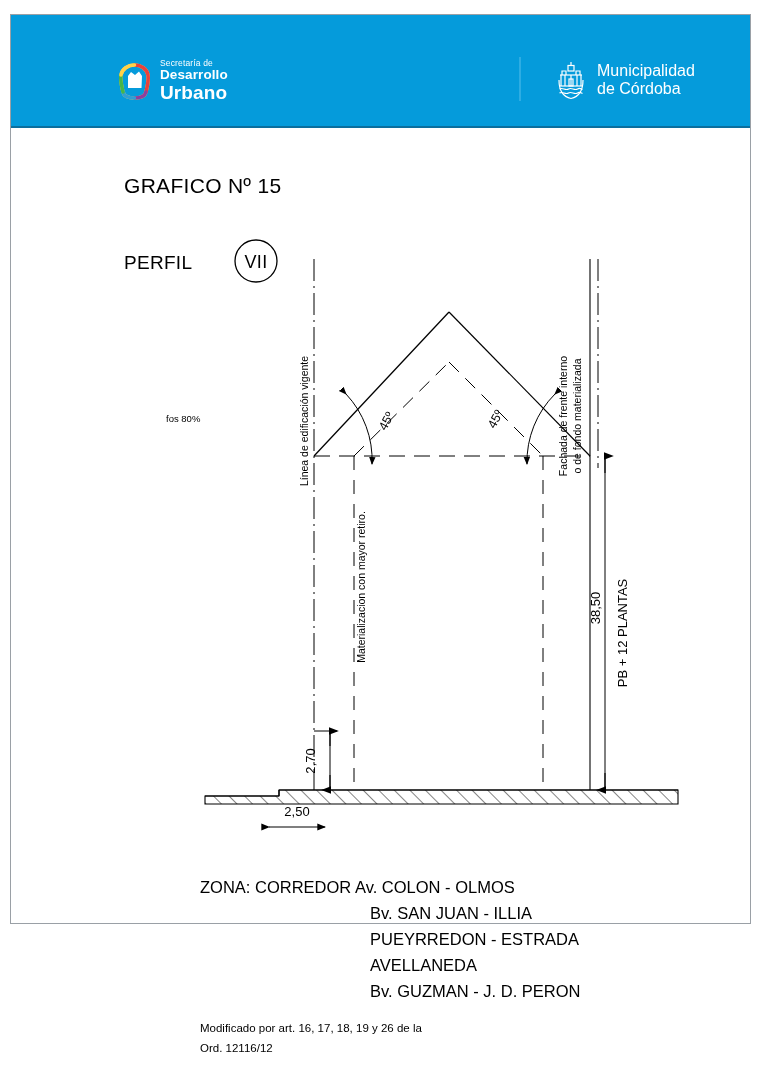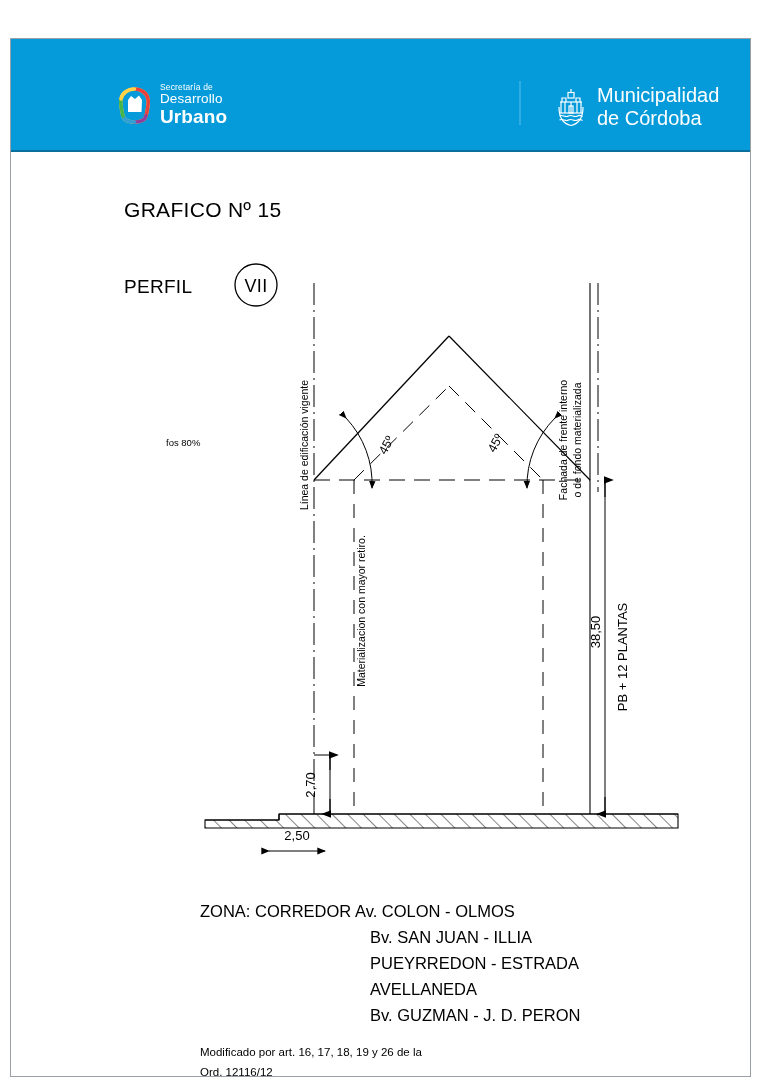--- a/index.html
+++ b/index.html
@@ -7,56 +7,55 @@
   body{
     width:763px;height:1080px;
     font-family:"Liberation Sans", sans-serif;
     color:#000;
     overflow:hidden;
     position:relative;
   }
   .page{
     position:absolute;
     left:10px;top:14px;
-    width:741px;height:1039px;
+    width:741px;height:910px;
     border:1px solid #9aa0a6;
     background:#fff;
     box-sizing:border-box;
-    margin-top:24px;
   }
   
   .header{
     position:absolute;left:0;top:0;
     width:100%;height:113px;
     background:#059bdb;
     box-sizing:border-box;
     border-bottom:2px solid #0b6f9e;
   }
   .logo-left{
     position:absolute;left:107px;top:44px;
     display:flex;align-items:center;gap:9px;
   }
   .logo-left .mark{width:33px;height:37px;flex:none;}
   .logo-left .txt{
     color:#fff;line-height:1.08;
   }
   .logo-left .l1{font-size:8.5px;letter-spacing:.15px;}
-  .logo-left .l2{font-size:13.5px;font-weight:normal;letter-spacing:.1px;}
+  .logo-left .l2{font-size:13.5px;font-weight:bold;letter-spacing:.1px;}
   .logo-left .l3{font-size:19px;font-weight:bold;letter-spacing:.1px;}
 
   .divider{
     position:absolute;left:508px;top:42px;
     width:2px;height:44px;background:#3cb3e5;opacity:.75;
   }
   .logo-right{
     position:absolute;left:545px;top:45px;
     display:flex;align-items:center;gap:11px;
   }
   .logo-right .mark{width:30px;height:40px;flex:none;}
-  .logo-right .txt{color:#fff;line-height:1.14;font-size:20px;}
+  .logo-right .txt{color:#fff;line-height:1.14;font-size:16px;}
 
   
   .sheet{position:absolute;left:16px;top:113px;width:100%;height:939px;}
   svg.draw{position:absolute;left:0;top:0;width:741px;height:939px;}
 
   .t-title{font-size:21px;letter-spacing:.3px;}
   .t-perfil{font-size:19px;letter-spacing:.3px;}
   .t-roman{font-size:18px;letter-spacing:.4px;}
   .t-small{font-size:9.5px;}
   .t-vert{font-size:10.5px;}

